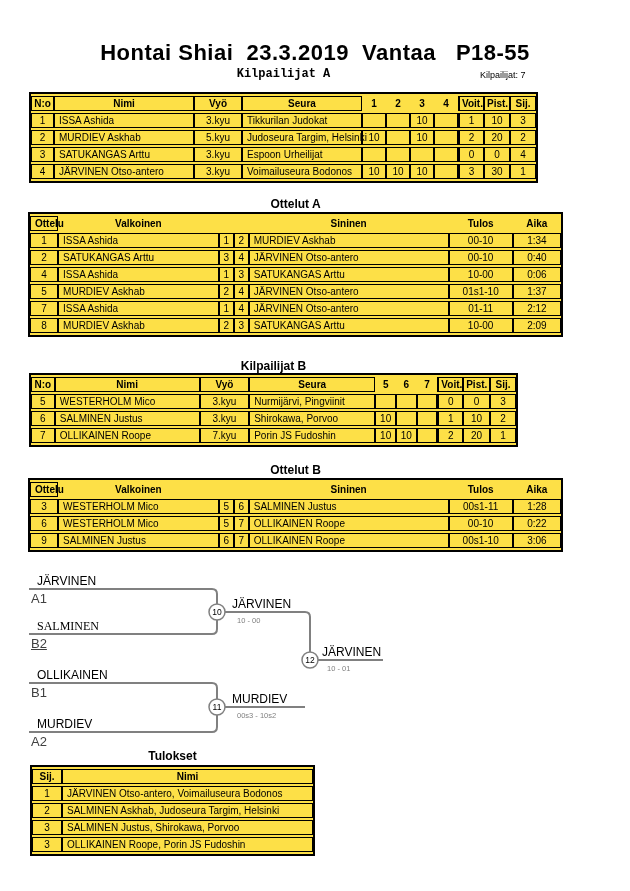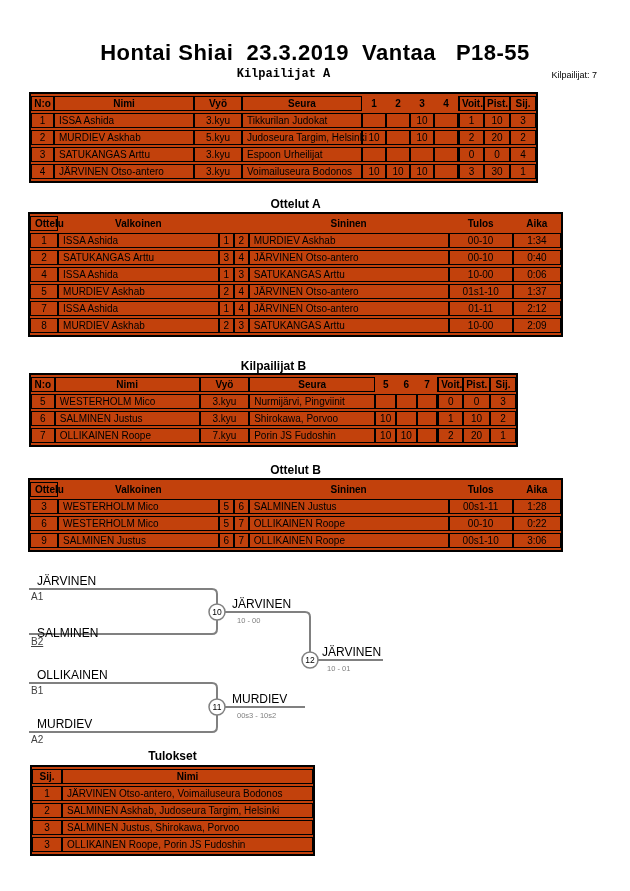--- a/index.html
+++ b/index.html
@@ -6,39 +6,39 @@
   body{
     width:630px;height:891px;position:relative;background:#ffffff;
     font-family:"Liberation Sans", sans-serif;color:#000;
     -webkit-font-smoothing:antialiased;
   }
   .main-title{
     position:absolute;top:40px;left:0;width:630px;text-align:center;
     font-size:22px;font-weight:bold;white-space:pre;letter-spacing:0.5px;
   }
   .sec-title{position:absolute;font-weight:bold;font-size:12px;text-align:center;}
-  .comp-count{position:absolute;top:70px;left:480px;width:117px;text-align:right;font-size:9px;}
-  .twrap{position:absolute;border:2px solid #000;box-sizing:border-box;background:#c2410c;}
+  .comp-count{position:absolute;top:70px;left:480px;width:117px;font-size:9px;}
+  .twrap{position:absolute;border:2px solid #000;box-sizing:border-box;background:#fde047;}
   .twrap table{width:100%;border-collapse:separate;border-spacing:0 2px;table-layout:fixed;}
   .twrap td{
     font-size:10px;line-height:13px;height:13px;padding:0 2px;
     overflow:hidden;white-space:nowrap;
   }
   td.bd{border:1px solid #000;}
   td.nb{border:1px solid transparent;}
   td.hd{font-weight:bold;}
   td.tl{border-left-width:2px;}
   td.sp{overflow:visible;}
   .c{text-align:center;}
   .l{text-align:left;padding-left:4px !important;}
   
   #bracket{position:absolute;left:0;top:560px;width:630px;height:200px;}
   #bracket svg{position:absolute;left:0;top:0;}
   .bname{position:absolute;font-size:12px;white-space:nowrap;}
-  .bseed{position:absolute;font-size:10px;color:#404040;white-space:nowrap;}
+  .bseed{position:absolute;font-size:13px;color:#404040;white-space:nowrap;}
   .bscore{position:absolute;font-size:7.5px;color:#808080;white-space:nowrap;}
   .mnum{font-size:8.5px;fill:#000;text-anchor:middle;font-family:"Liberation Sans",sans-serif;}
 </style>
 </head>
 <body>
 
 <div class="main-title">Hontai Shiai  23.3.2019  Vantaa   P18-55</div>
 <div class="sec-title" style="top:67px;left:29px;width:509px;font-family:Liberation Mono, monospace;">Kilpailijat A</div>
 <div class="comp-count">Kilpailijat: 7</div>
 
@@ -346,21 +346,21 @@
       <circle cx="217" cy="52" r="8"></circle>
       <circle cx="217" cy="147" r="8"></circle>
       <circle cx="310" cy="100" r="8"></circle>
     </g>
     <text class="mnum" x="217" y="55">10</text>
     <text class="mnum" x="217" y="150">11</text>
     <text class="mnum" x="310" y="103">12</text>
   </svg>
   <div class="bname" style="left:37px;top:14px;">JÄRVINEN</div>
   <div class="bseed" style="left:31px;top:31px;">A1</div>
-  <div class="bname" style="left:37px;top:66px;">SALMINEN</div>
+  <div class="bname" style="left:37px;top:59px;font-family:Liberation Serif, serif;">SALMINEN</div>
   <div class="bseed" style="left:31px;top:76px;text-decoration:underline;">B2</div>
   <div class="bname" style="left:232px;top:37px;">JÄRVINEN</div>
   <div class="bscore" style="left:237px;top:56px;">10 - 00</div>
   <div class="bname" style="left:322px;top:85px;">JÄRVINEN</div>
   <div class="bscore" style="left:327px;top:104px;">10 - 01</div>
   <div class="bname" style="left:37px;top:108px;">OLLIKAINEN</div>
   <div class="bseed" style="left:31px;top:125px;">B1</div>
   <div class="bname" style="left:37px;top:157px;">MURDIEV</div>
   <div class="bseed" style="left:31px;top:174px;">A2</div>
   <div class="bname" style="left:232px;top:132px;">MURDIEV</div>

